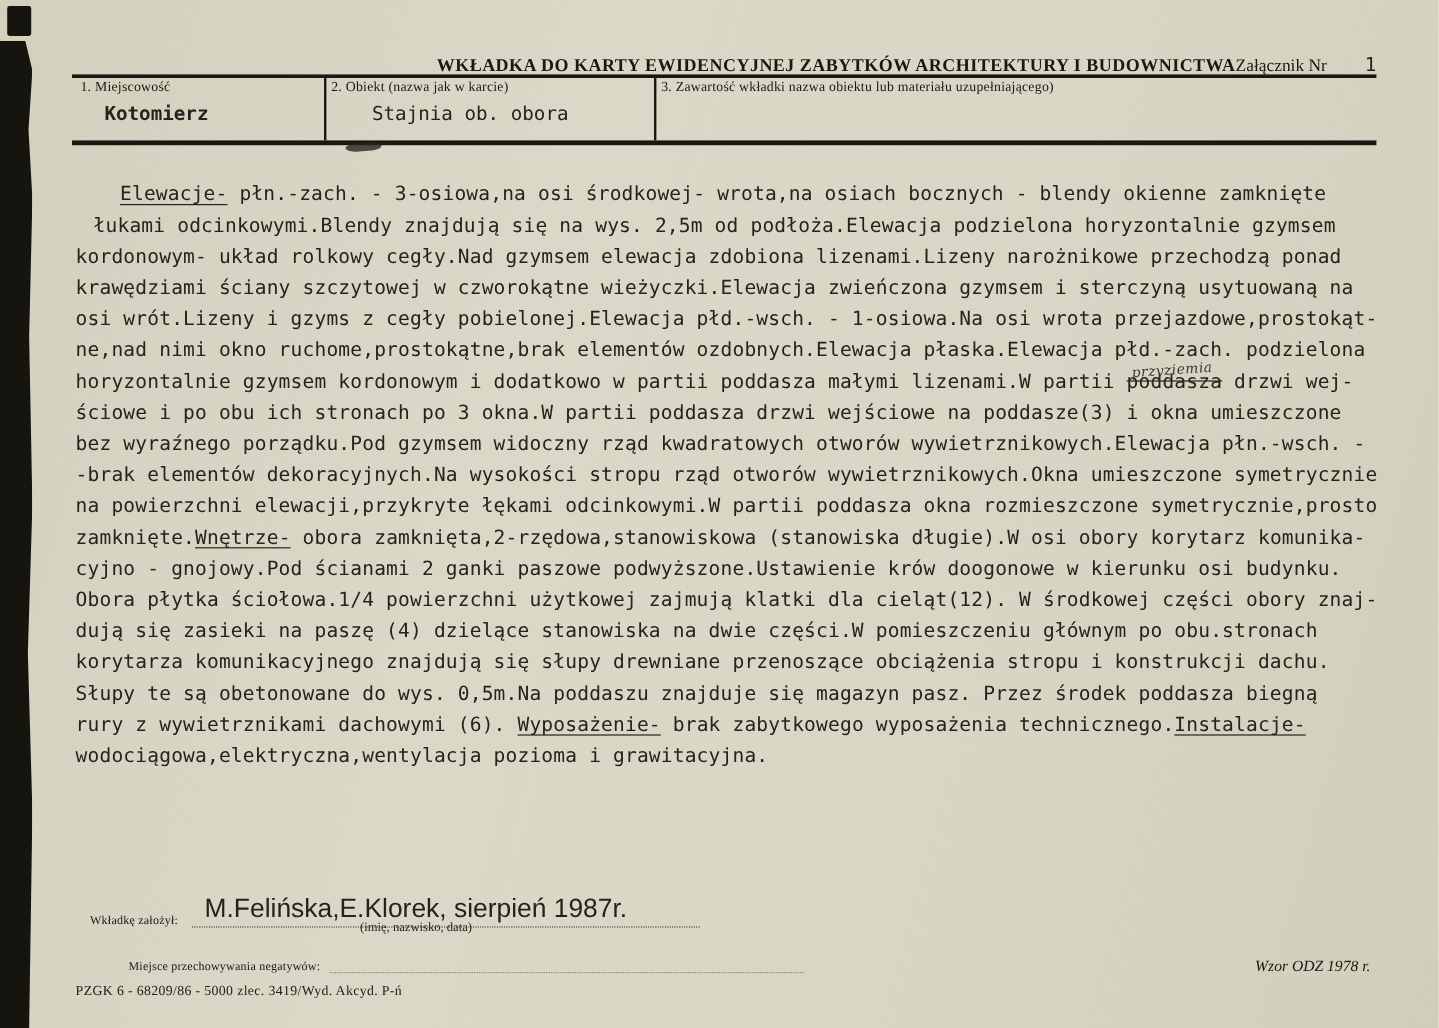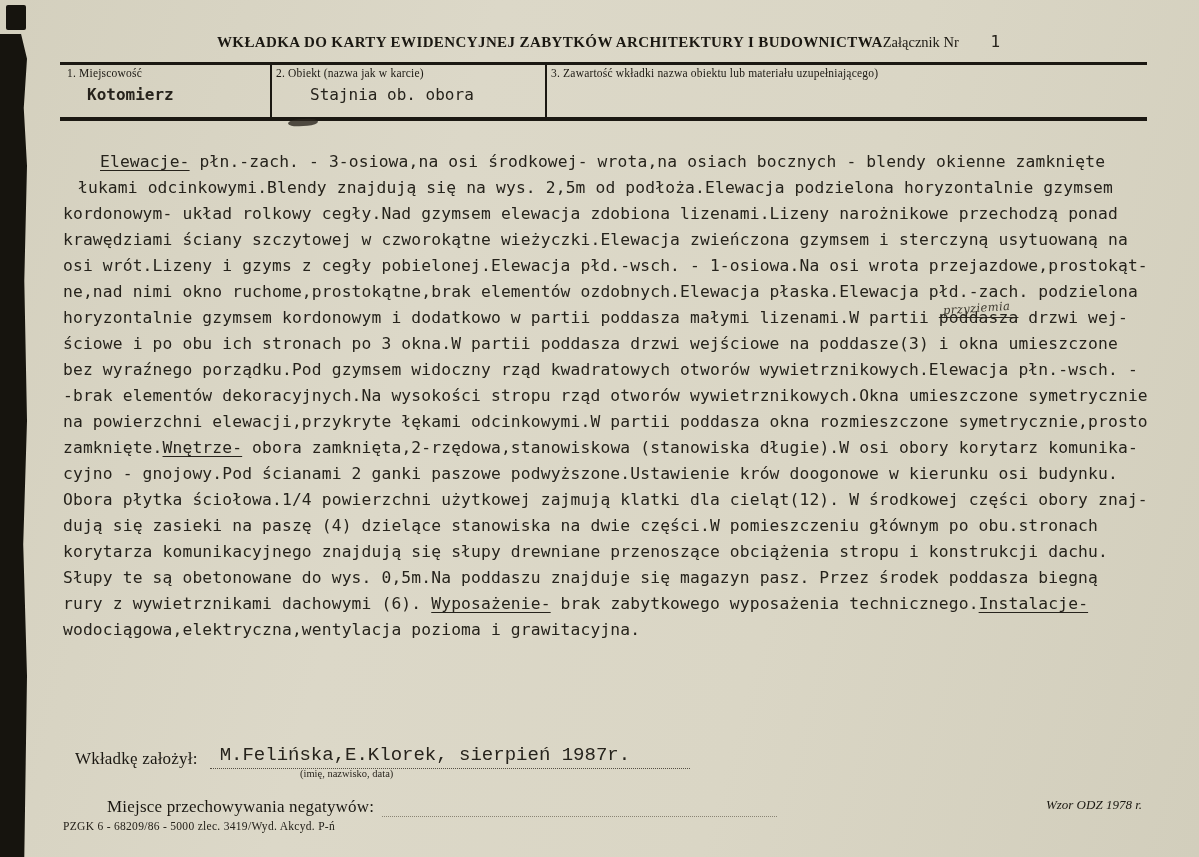--- a/index.html
+++ b/index.html
@@ -31,22 +31,22 @@
   .scan-mark{
     position:absolute;left:6px;top:5px;width:20px;height:25px;
     background:#16140e;border-radius:2px;
   }
   .smudge{
     position:absolute;left:288px;top:119px;width:30px;height:7px;
     background:#2a261e;border-radius:40%/55%;transform:rotate(-4deg);opacity:.8;
   }
   
   .header-row{
-    position:absolute;left:70px;right:52px;top:32px;
-    display:flex;justify-content:center;align-items:baseline;
+    position:absolute;left:70px;right:52px;top:44px;
+    display:flex;justify-content:flex-end;align-items:baseline;
   }
   .doc-title{
     font-weight:bold;font-size:15px;letter-spacing:.4px;
     font-family:"Liberation Serif", serif;
   }
   .attachment{font-size:14.5px;white-space:nowrap;}
   .att-num{
     font-family:"DejaVu Sans Mono", monospace;
     font-size:16px;margin-left:28px;color:var(--typed);
   }
@@ -88,29 +88,29 @@
     position:absolute;left:4px;top:-13px;
     font-family:"DejaVu Serif", serif;font-style:italic;
     font-size:11.5px;letter-spacing:.4px;color:#3c382e;
     transform:rotate(-4deg);white-space:nowrap;text-decoration:none;
   }
   
   .founder{
     position:absolute;left:75px;top:744px;
     display:flex;align-items:flex-end;
   }
-  .print-label{font-size:17px;letter-spacing:.2px;}
+  .print-label{font-size:10px;letter-spacing:.2px;}
   .founder-line{
     margin-left:12px;
     border-bottom:1px dotted var(--faded);
     padding:0 60px 2px 10px;
   }
   .founder-line .typed{
-    font-family:Liberation Mono, monospace;
-    font-size:19px;color:var(--typed);white-space:nowrap;text-align:right;
+    font-family:Liberation Sans, sans-serif;
+    font-size:22px;color:var(--typed);white-space:nowrap;text-align:right;
   }
   .founder-sub{
     position:absolute;left:300px;top:768px;
     font-size:10.5px;color:#2a261f;
   }
   .negatives{
     position:absolute;left:63px;top:797px;
     display:flex;align-items:flex-end;margin-left:44px;
   }
   .negatives .dots{

